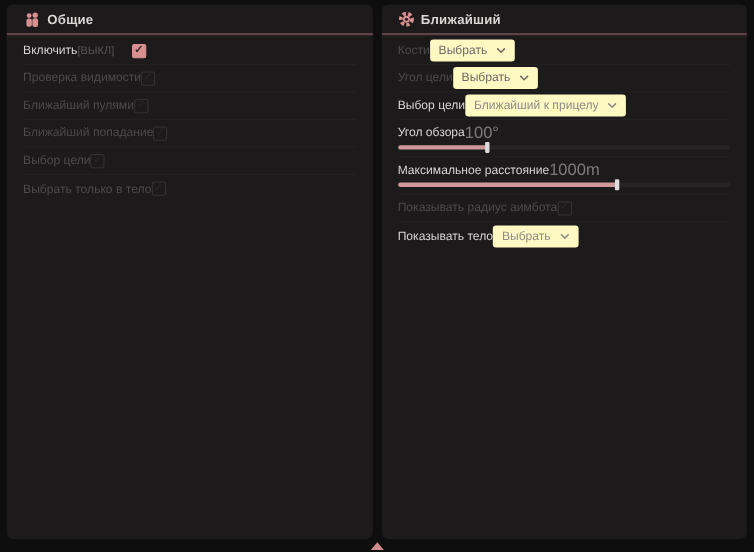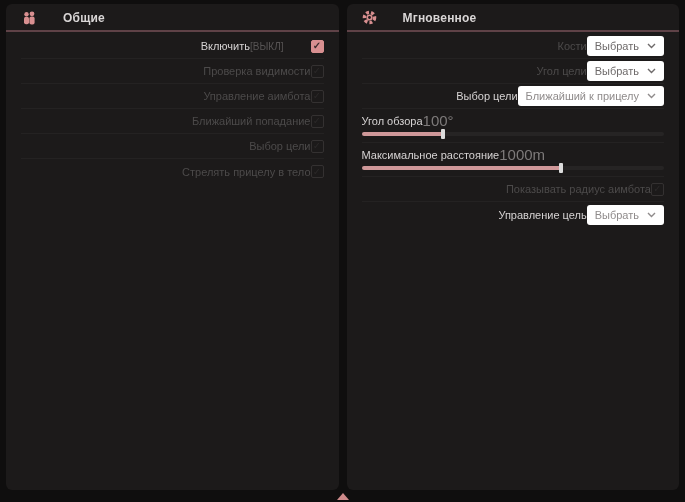--- a/index.html
+++ b/index.html
@@ -19,47 +19,47 @@
     flex: 1;
     background: #1c1a1a;
     border-radius: 6px;
     overflow: hidden;
     display: flex;
     flex-direction: column;
   }
   .panel-header {
     display: flex;
     align-items: center;
-    gap: 26px;
+    gap: 6px;
     padding: 6px 15px 5px 15px;
     height: 26px;
   }
   .panel-title {
     color: #d9d6d6;
     font-size: 12px;
     font-weight: bold;
     letter-spacing: .2px;
   }
   .header-divider {
     height: 2px;
     background: #5f4247;
     width: 100%;
   }
   .rows { padding: 2px 15px 0 15px; }
   .row {
     min-height: 25px;
     display: flex;
     align-items: center;
-    justify-content: flex-end;
+    justify-content: flex-start;
     border-bottom: 1px solid #242222;
   }
   .row.no-border { border-bottom: none; }
   .row-label { font-size: 11px; color: #d6d3d3; }
   .row-label.dim { color: #4c4a4a; }
-  .row-right { display: flex; align-items: center; gap: 27px; }
+  .row-right { display: flex; align-items: center; gap: 16px; }
   .state-text { font-size: 10px; color: #575454; }
 
   
   .checkbox {
     width: 13px; height: 13px;
     border-radius: 2px;
     border: 1px solid #343131;
     display: flex; align-items: center; justify-content: center;
     font-size: 10px; line-height: 1;
     color: #2b2929;
@@ -69,21 +69,21 @@
   .checkbox.checked {
     background: #d88f90;
     border-color: #d88f90;
     color: #3a2a2c;
     font-weight: bold;
   }
 
   
   .dropdown {
     display: flex; align-items: center; gap: 8px;
-    background: #ffffff;
+    background: #fef9c3;
     border-radius: 3px;
     padding: 4px 8px;
     cursor: pointer;
   }
   .dropdown-value { font-size: 11px; color: #8f8b8b; }
   .dropdown.dim .dropdown-value { color: #6e6a6a; }
   .chevron { display: block; }
 
   
   .slider-row {
@@ -156,52 +156,52 @@
           <span class="checkbox checked">✓</span>
         </span>
       </div>
 
       <div class="row">
         <span class="row-label dim">Проверка видимости</span>
         <span class="checkbox">✓</span>
       </div>
 
       <div class="row">
-        <span class="row-label dim">Управление аимбота</span>
+        <span class="row-label dim">Ближайший пулями</span>
         <span class="checkbox">✓</span>
       </div>
 
       <div class="row">
         <span class="row-label dim">Ближайший попадание</span>
         <span class="checkbox">✓</span>
       </div>
 
       <div class="row">
         <span class="row-label dim">Выбор цели</span>
         <span class="checkbox">✓</span>
       </div>
 
       <div class="row no-border">
-        <span class="row-label dim">Стрелять прицелу в тело</span>
+        <span class="row-label dim">Выбрать только в тело</span>
         <span class="checkbox">✓</span>
       </div>
 
     </div>
   </div>
 
   <div class="panel">
     <div class="panel-header">
       <span>
         <svg class="icon-svg" width="15" height="15" viewBox="0 0 15 15">
           <circle cx="7.5" cy="7.5" r="5.1" fill="none" stroke="#d88f90" stroke-width="3.4" stroke-dasharray="2.9 2.1"></circle>
           <circle cx="7.5" cy="7.5" r="3.1" fill="#d88f90"></circle>
           <circle cx="7.5" cy="7.5" r="1.4" fill="#1c1a1a"></circle>
         </svg>
       </span>
-      <span class="panel-title">Мгновенное</span>
+      <span class="panel-title">Ближайший</span>
     </div>
     <div class="header-divider"></div>
     <div class="rows">
 
       <div class="row">
         <span class="row-label dim">Кости</span>
         <span class="dropdown dim">
           <span class="dropdown-value">Выбрать</span>
           <span>
             <svg class="chevron" width="9" height="6" viewBox="0 0 9 6">
@@ -258,21 +258,21 @@
           </div>
         </div>
       </div>
 
       <div class="row">
         <span class="row-label dim">Показывать радиус аимбота</span>
         <span class="checkbox">✓</span>
       </div>
 
       <div class="row no-border">
-        <span class="row-label">Управление цель</span>
+        <span class="row-label">Показывать тело</span>
         <span class="dropdown">
           <span class="dropdown-value">Выбрать</span>
           <span>
             <svg class="chevron" width="9" height="6" viewBox="0 0 9 6">
                 <polyline points="1,1 4.5,4.5 8,1" fill="none" stroke="#8f8b8b" stroke-width="1.4"></polyline>
               </svg>
           </span>
         </span>
       </div>
 

